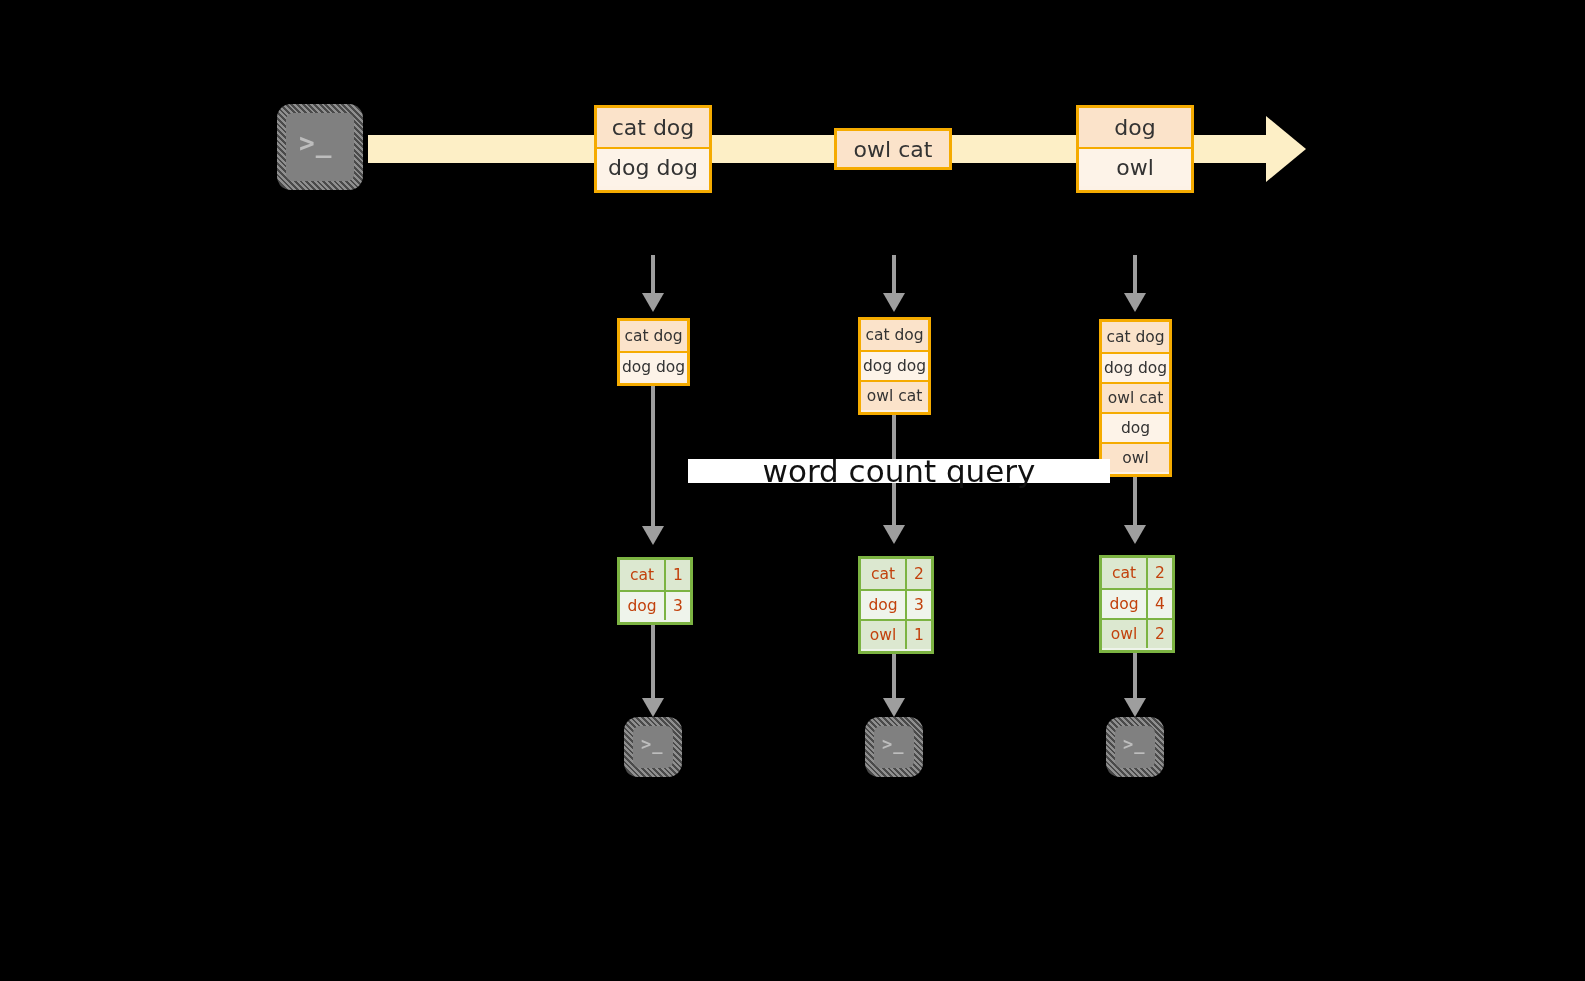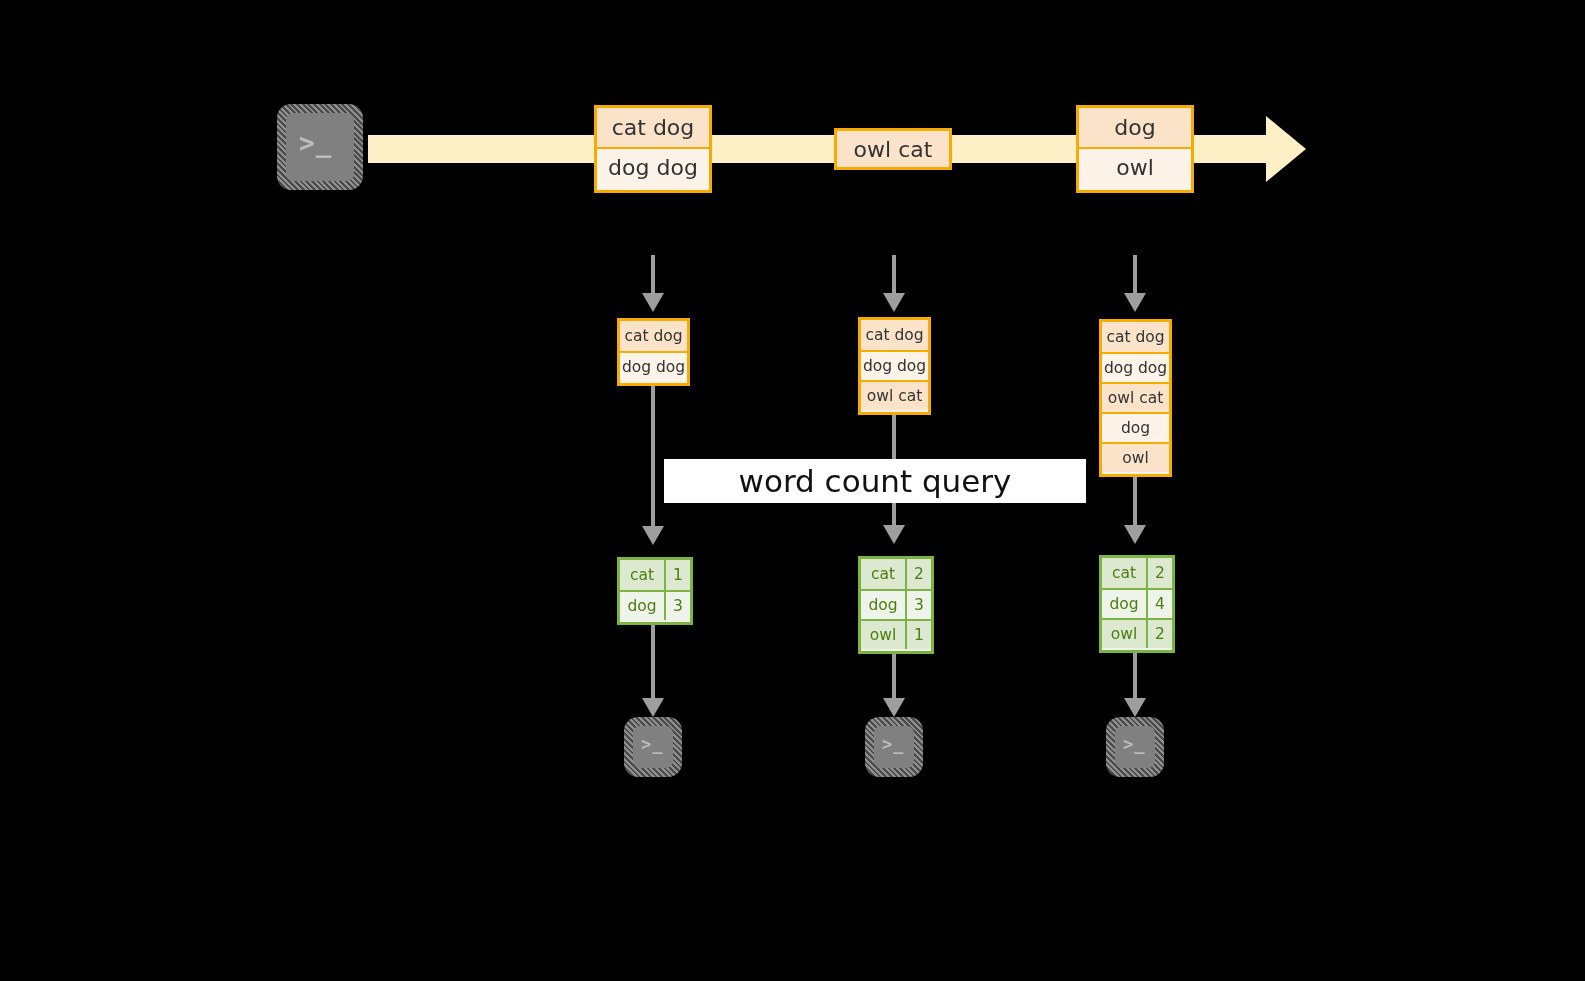--- a/index.html
+++ b/index.html
@@ -114,21 +114,21 @@
   }
   .gbox .grow + .grow { border-top: 2px solid #7CB342; }
   .gbox .grow.dark  .cell { background: #DCE8D0; }
   .gbox .grow.light .cell { background: #EFF4EB; }
   .gbox .cell {
     box-sizing: border-box;
     display: flex;
     align-items: center;
     justify-content: center;
     font-size: 15.5px;
-    color: #4d7c0f;
+    color: #c2410c;
   }
   .gbox .cell.word  { flex: 0 0 44px; }
   .gbox .cell.count { flex: 0 0 26px; border-left: 2px solid #7CB342; }
 
   
   .vline {
     position: absolute;
     width: 4px;
     background: #9E9E9E;
   }
@@ -285,15 +285,15 @@
 
   <div class="vline" style="left:1133px; top:653px; height:45px;"></div>
   <div class="vhead" style="left:1124px; top:698px;"></div>
 
   <div class="terminal" style="left:1106px; top:717px; width:58px; height:60px;">
     <div class="hatch"></div>
     <div class="face"></div>
     <div class="prompt" style="left:8px; top:10px; font-size:17px;">&gt;_</div>
   </div>
 
-  <div class="wlabel" style="left:664px; top:459px; width:422px; height:44px;">word count query</div>
+  <div class="wlabel" style="left:688px; top:459px; width:422px; height:24px;">word count query</div>
 
 </div>
 
 </body></html>

